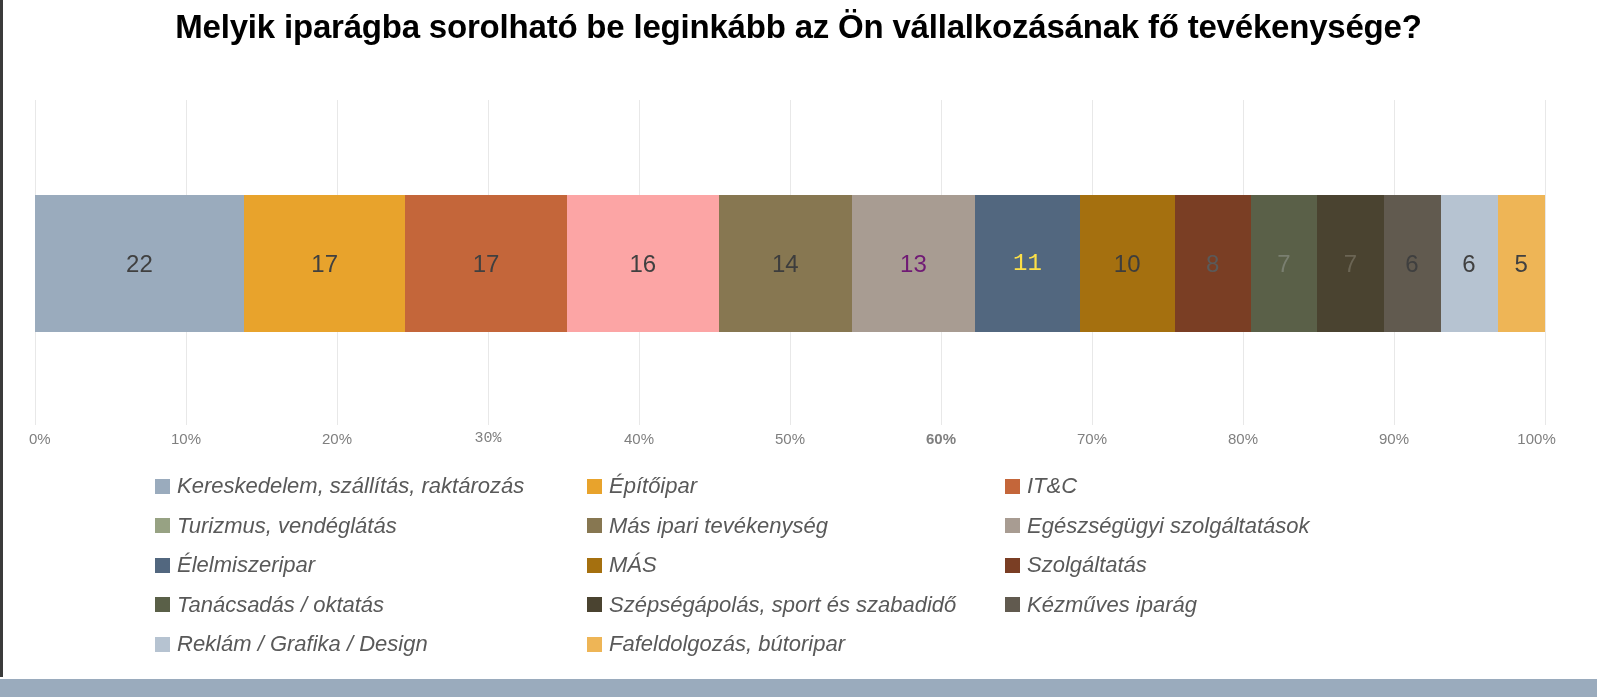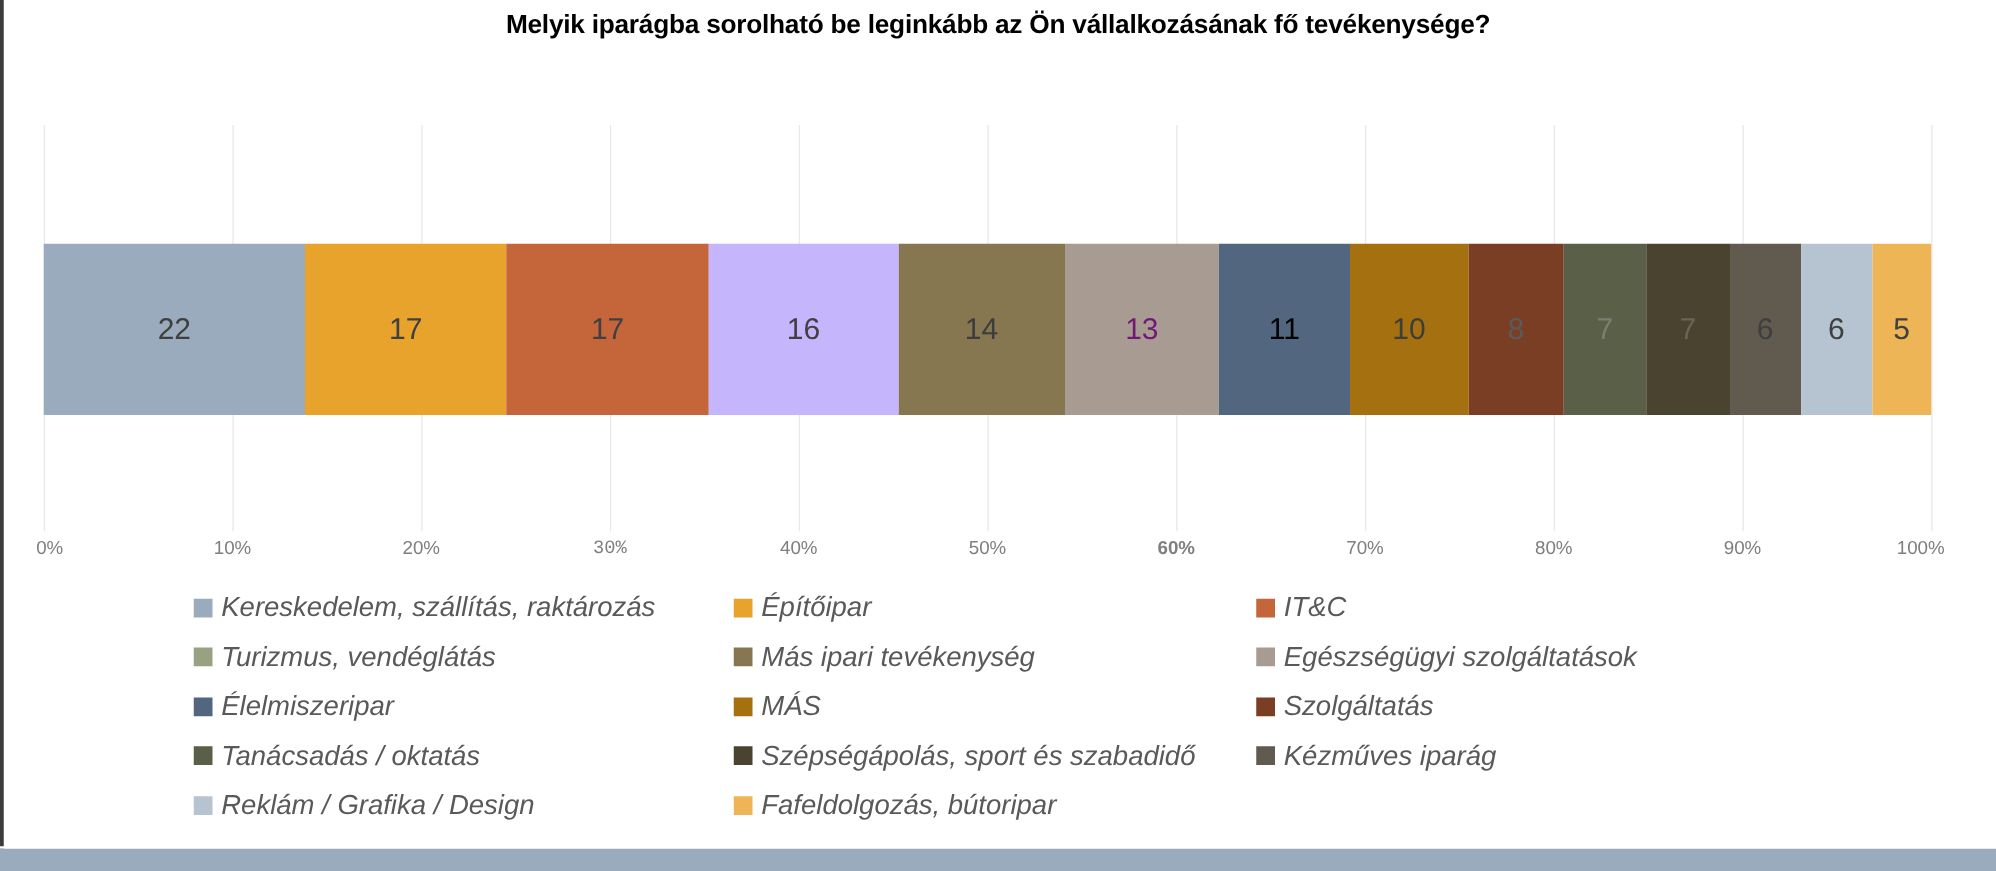--- a/index.html
+++ b/index.html
@@ -48,21 +48,21 @@
     background: #ffffff;
   }
 
   
   #chart-title {
     position: absolute;
     left: 0;
     top: 8px;
     width: 1597px;
     text-align: center;
-    font-size: 21px;
+    font-size: 33px;
     font-weight: bold;
     color: #000000;
     letter-spacing: -0.2px;
     white-space: nowrap;
   }
 
   
   #plot-area {
     position: absolute;
     left: 35px;
@@ -175,31 +175,31 @@
     <div id="bar-row">
         <div class="bar-seg" style="background: rgb(154, 171, 189); width: 13.9241%;">
           <span style="color: rgb(64, 64, 64);">22</span>
         </div>
         <div class="bar-seg" style="background: rgb(232, 163, 44); width: 10.7595%;">
           <span style="color: rgb(64, 64, 64);">17</span>
         </div>
         <div class="bar-seg" style="background: rgb(196, 102, 58); width: 10.7595%;">
           <span style="color: rgb(64, 64, 64);">17</span>
         </div>
-        <div class="bar-seg" style="background: #c4b5fd; width: 10.1266%;">
+        <div class="bar-seg" style="background: #fca5a5; width: 10.1266%;">
           <span style="color: rgb(64, 64, 64);">16</span>
         </div>
         <div class="bar-seg" style="background: rgb(135, 119, 81); width: 8.86076%;">
           <span style="color: rgb(61, 61, 61);">14</span>
         </div>
         <div class="bar-seg" style="background: rgb(168, 156, 146); width: 8.22785%;">
           <span style="color: #701a75;">13</span>
         </div>
         <div class="bar-seg" style="background: rgb(82, 103, 127); width: 6.96203%;">
-          <span style="color: #000000;">11</span>
+          <span style="color: #fde047; font-family: Liberation Mono, monospace;">11</span>
         </div>
         <div class="bar-seg" style="background: rgb(165, 112, 15); width: 6.32911%;">
           <span style="color: rgb(61, 61, 61);">10</span>
         </div>
         <div class="bar-seg" style="background: rgb(122, 62, 36); width: 5.06329%;">
           <span style="color: rgb(90, 90, 90);">8</span>
         </div>
         <div class="bar-seg" style="background: rgb(90, 96, 72); width: 4.43038%;">
           <span style="color: rgb(122, 127, 112);">7</span>
         </div>

